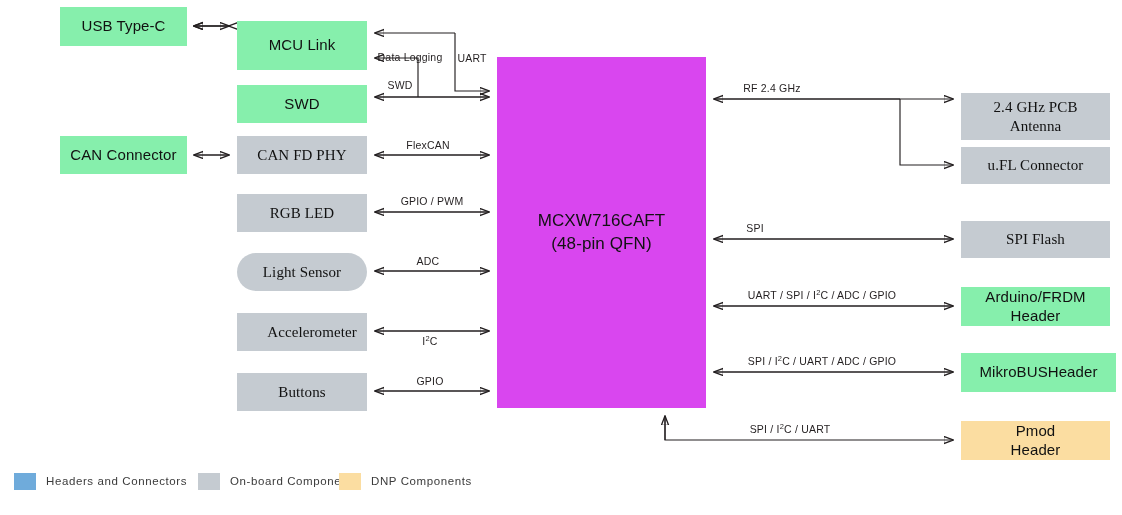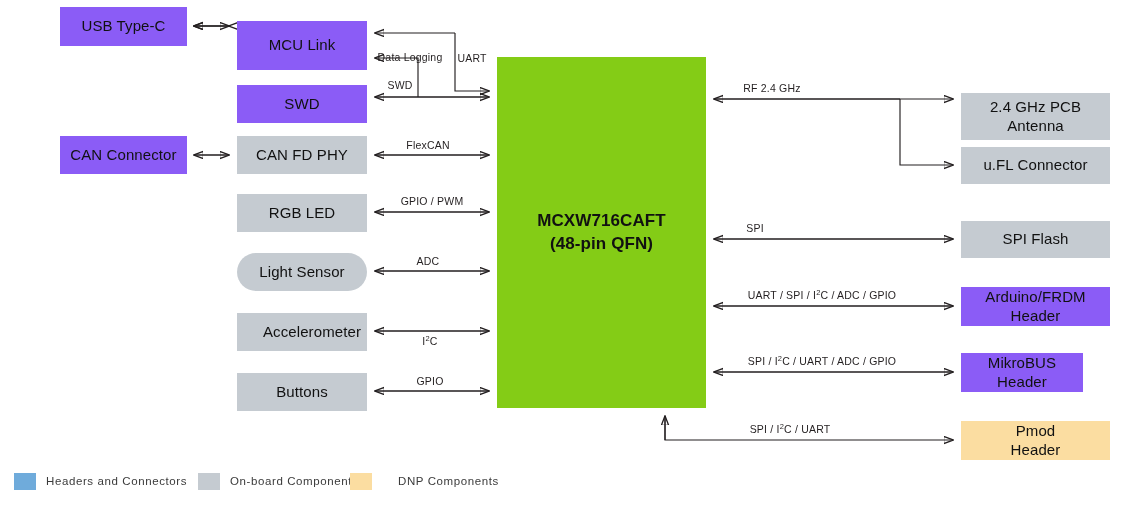--- a/index.html
+++ b/index.html
@@ -21,26 +21,26 @@
     display: flex;
     align-items: center;
     justify-content: center;
     text-align: center;
     color: #111111;
     font-size: 15px;
     line-height: 1.25;
     letter-spacing: 0.1px;
     padding: 2px 4px;
   }
-  .blk.blue   { background: #8b5cf6; align-items: center; }
-  .blk.gray   { background: #c5cbd1; }
+  .blk.blue   { background: #86efac; align-items: center; }
+  .blk.gray   { background: #c5cbd1; font-family: Liberation Serif, serif; }
   .blk.amber  { background: #fbdda1; }
   .blk.mcu {
-    background: #84cc16;
-    font-weight: bold;
+    background: #d946ef;
+    font-weight: normal;
     font-size: 17px;
     line-height: 1.35;
   }
   svg.wires {
     position: absolute;
     left: 0;
     top: 0;
     width: 1122px;
     height: 515px;
     overflow: visible;
@@ -183,21 +183,21 @@
   <div class="blk gray" style="left:961px; top:147px; width:149px; height:37px;">
     <span>u.FL Connector</span>
   </div>
   <div class="blk gray" style="left:961px; top:221px; width:149px; height:37px;">
     <span>SPI Flash</span>
   </div>
   <div class="blk blue" style="left:961px; top:287px; width:149px; height:39px; flex-direction:column;">
     <span>Arduino/FRDM</span>
     <span>Header</span>
   </div>
-  <div class="blk blue" style="left:961px; top:353px; width:122px; height:39px; flex-direction:column;">
+  <div class="blk blue" style="left:961px; top:353px; width:155px; height:39px; flex-direction:row;">
     <span>MikroBUS</span>
     <span>Header</span>
   </div>
   <div class="blk amber" style="left:961px; top:421px; width:149px; height:39px; flex-direction:column;">
     <span>Pmod</span>
     <span>Header</span>
   </div>
 
   <div class="wlabel" style="left:410px; top:12px;margin-top:39px;">Data Logging</div>
   <div class="wlabel" style="left:472px; top:52px;">UART</div>
@@ -216,19 +216,19 @@
 
   <div class="legend">
     <div class="legend-item" style="left:14px;">
       <span class="legend-swatch" style="background:#6fabdb;"></span>
       <span class="legend-label">Headers  and  Connectors</span>
     </div>
     <div class="legend-item" style="left:198px;">
       <span class="legend-swatch" style="background:#c5cbd1;"></span>
       <span class="legend-label">On-board  Components</span>
     </div>
-    <div class="legend-item" style="left:350px;gap:16px;">
+    <div class="legend-item" style="left:339px;">
       <span class="legend-swatch" style="background:#fbdda1;"></span>
       <span class="legend-label">DNP  Components</span>
     </div>
   </div>
 
 </div>
 
 </body></html>

